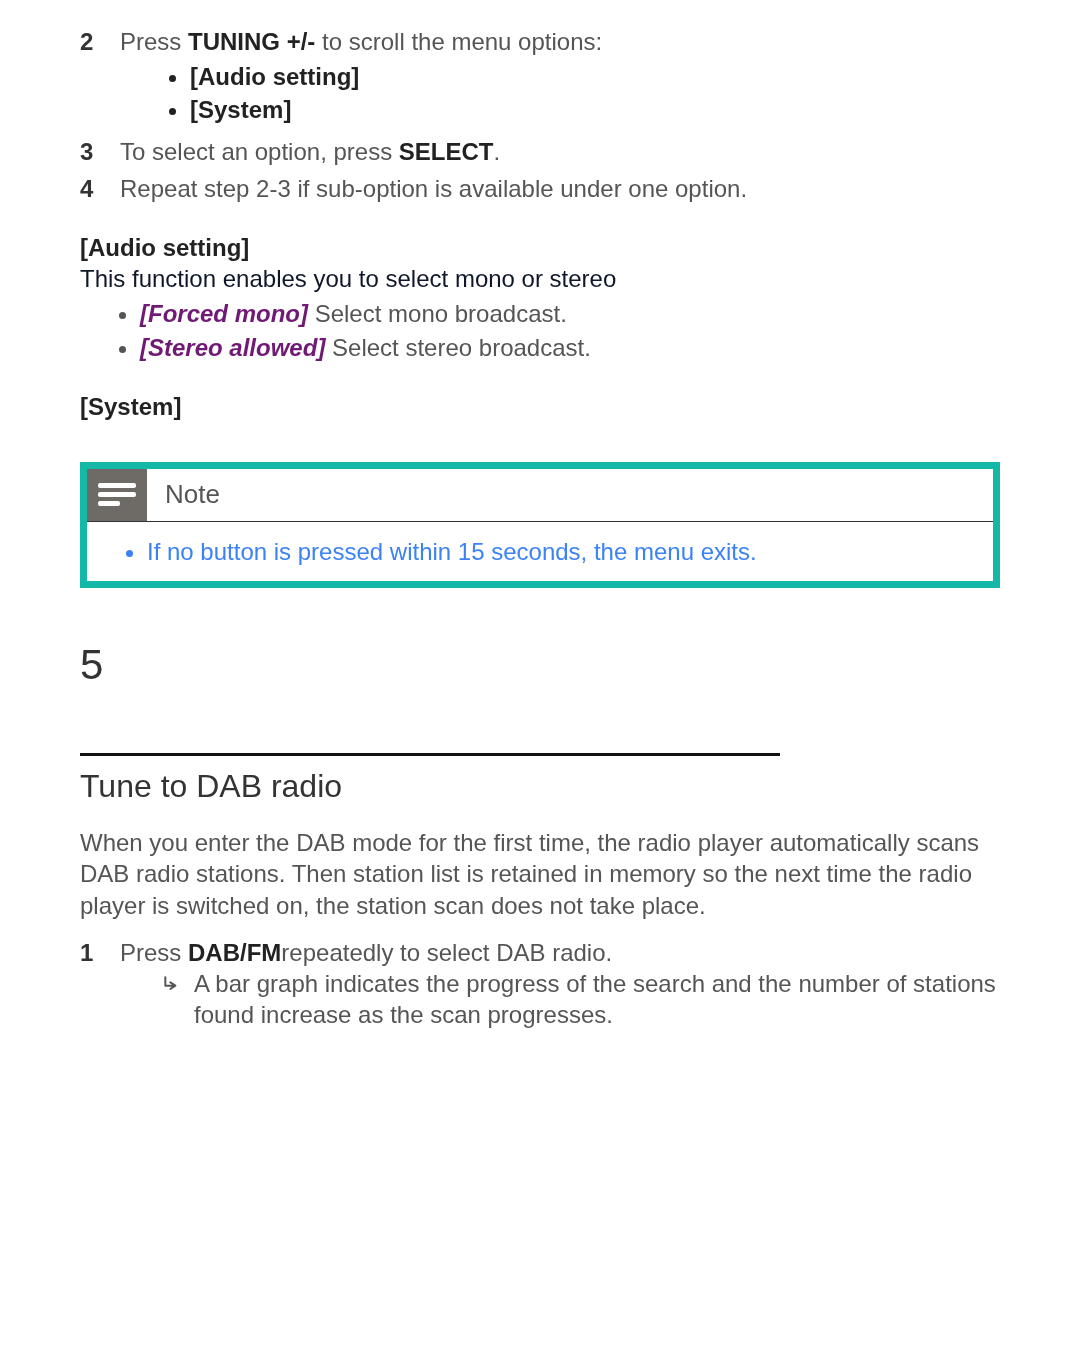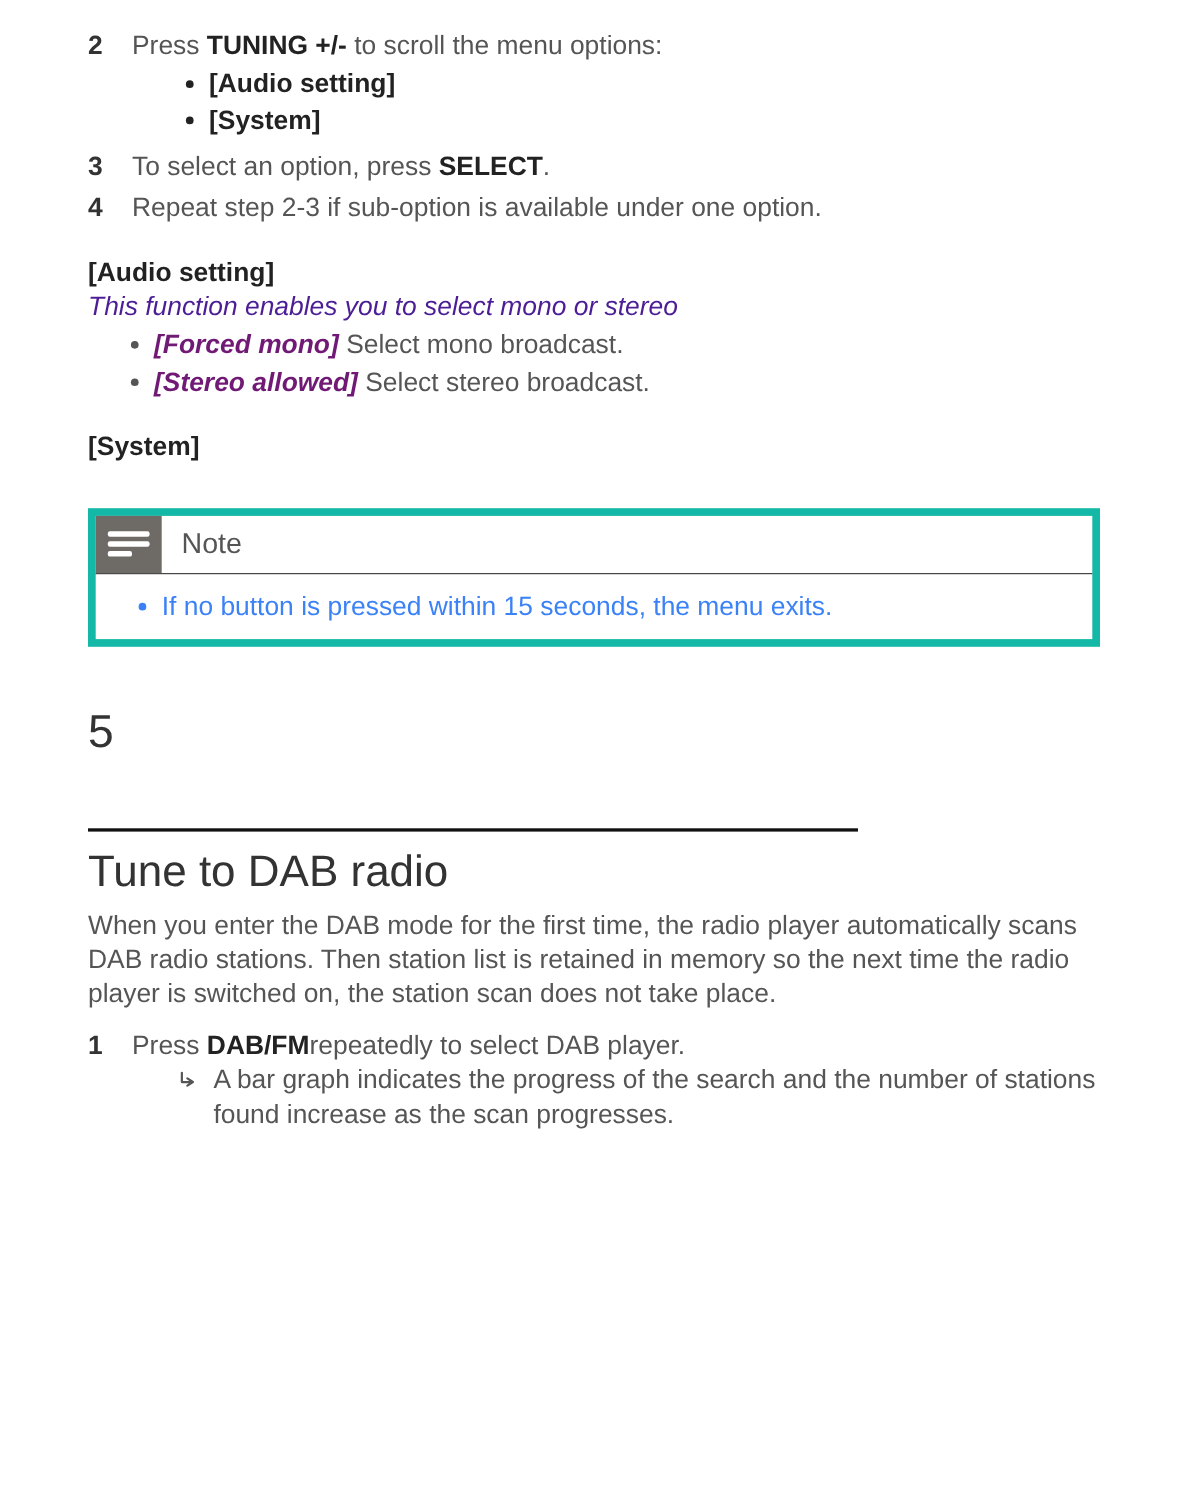--- a/index.html
+++ b/index.html
@@ -51,23 +51,22 @@
   }
   ul.inline li { margin: 2px 0; color: #555; }
   ul.inline li .bold { font-weight: 700; color: #701a75; font-style: italic; }
   
   .label-heading {
     font-weight: 600;
     color: #222;
     margin-top: 28px;
   }
   .sub-desc {
-    color: #4c1d95;
+    color: #0f172a;
     margin: 0 0 4px 0;
-    font-style: italic;
   }
   
   .note-box {
     border: 7px solid #14b8a6;
     margin-top: 40px;
     margin-bottom: 50px;
   }
   .note-header {
     display: flex;
     align-items: center;
@@ -123,23 +122,23 @@
     font-weight: 400;
   }
   
   hr.section-rule {
     border: none;
     border-top: 3px solid #111;
     margin: 0 0 10px 0;
     width: 700px;
   }
   .section-heading {
-    font-size: 40px;
-    color: #333;
-    margin: 0 0 8px 0;
+    font-size: 32px;
+    color: #333;
+    margin: 0 0 20px 0;
     font-weight: 400;
   }
   .para {
     color: #555;
     margin: 0 0 16px 0;
   }
   
   .result {
     display: flex;
     align-items: flex-start;
@@ -216,21 +215,21 @@
   </div>
 
   <hr class="section-rule">
   <div class="section-heading">Tune to DAB radio</div>
 
   <p class="para">When you enter the DAB mode for the first time, the radio player automatically scans DAB radio stations. Then station list is retained in memory so the next time the radio player is switched on, the station scan does not take place.</p>
 
   <div class="step">
     <div class="step-num">1</div>
     <div class="step-body">
-      <span>Press </span><span class="bold">DAB/FM</span><span>repeatedly to select DAB player.</span>
+      <span>Press </span><span class="bold">DAB/FM</span><span>repeatedly to select DAB radio.</span>
       <div class="result">
         <svg class="arrow" viewBox="0 0 24 24" width="20" height="20">
           <path d="M4 4 v10 h10 M10 10 l6 4 l-6 4" fill="none" stroke="#555" stroke-width="2.4" stroke-linecap="round" stroke-linejoin="round"></path>
         </svg>
         <div class="text">A bar graph indicates the progress of the search and the number of stations found increase as the scan progresses.</div>
       </div>
     </div>
   </div>
 
 </div>

